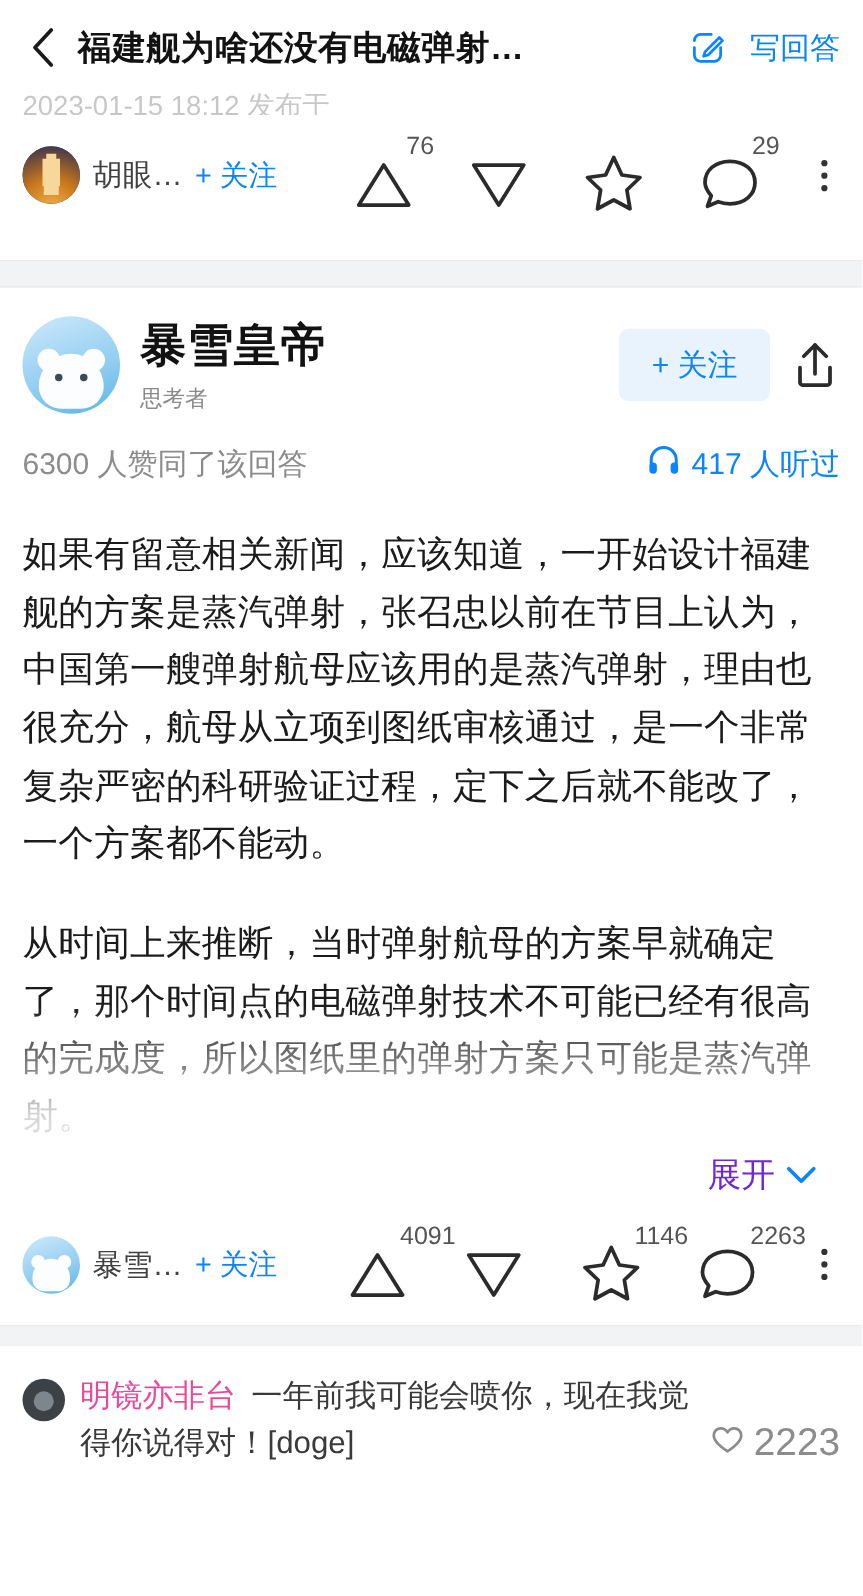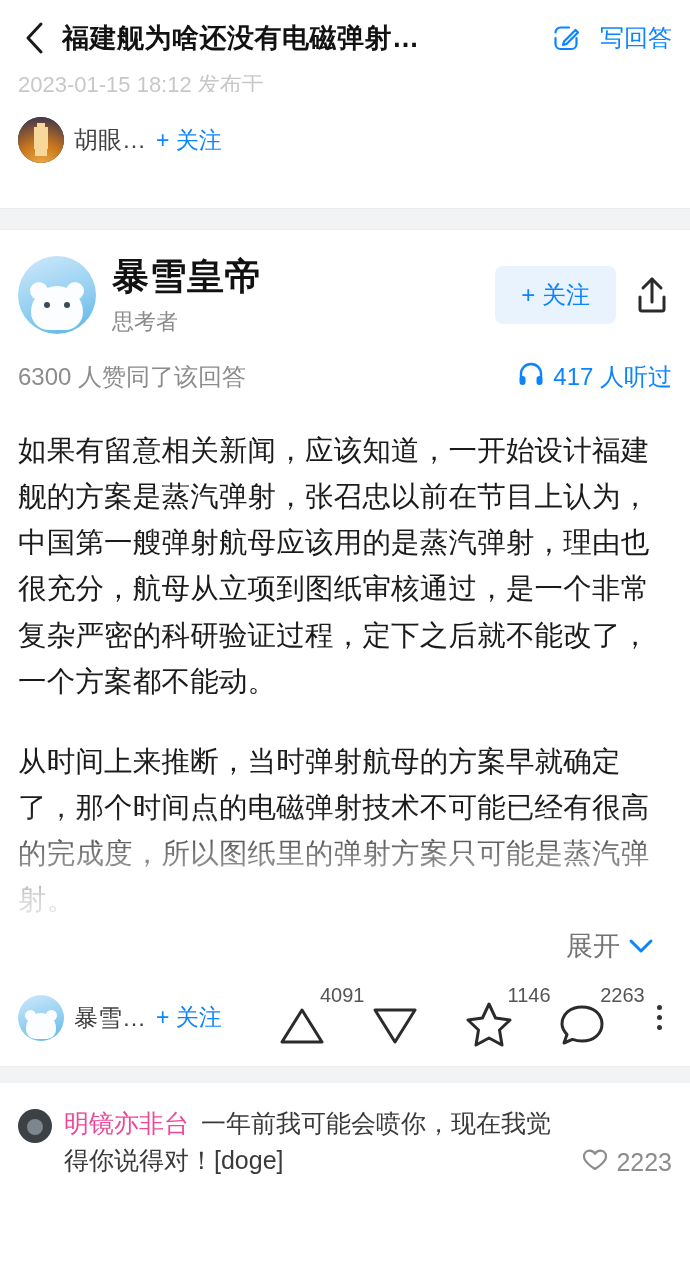--- a/index.html
+++ b/index.html
@@ -214,21 +214,21 @@
     flex: 1 1 auto;
     min-width: 0;
   }
   .author-name {
     font-size: 37px;
     font-weight: 600;
     color: #121212;
     letter-spacing: 0.5px;
   }
   .author-bio {
-    font-size: 22px;
+    font-size: 18px;
     color: #8a8a8a;
     margin-top: 5px;
   }
   .follow-btn {
     flex: 0 0 auto;
     background: #e8f3fe;
     color: #0a84ff;
     font-size: 24px;
     border-radius: 8px;
     padding: 13px 26px;
@@ -284,21 +284,21 @@
     background: linear-gradient(to bottom, rgba(255,255,255,0) 0%, rgba(255,255,255,0.82) 55%, #ffffff 100%);
     pointer-events: none;
   }
   .expand {
     position: absolute;
     right: 18px;
     bottom: 6px;
     display: flex;
     align-items: center;
     gap: 8px;
-    color: #737373;
+    color: #6d28d9;
     font-size: 27px;
     font-weight: 500;
   }
 
   
   .main-action-bar {
     padding: 0 18px;
     box-sizing: border-box;
   }
   .main-action-bar .ab-author { width: 250px; }
@@ -347,21 +347,21 @@
   .c-name {
     color: #ec4899;
     margin-right: 12px;
   }
   .c-like {
     flex: 0 0 auto;
     display: flex;
     align-items: center;
     gap: 8px;
     color: #8c8c8c;
-    font-size: 25px;
+    font-size: 31px;
     margin-left: 14px;
     align-self: flex-end;
     padding-bottom: 2px;
   }
 </style>
 </head>
 <body>
 
 <div class="app">
 
@@ -388,20 +388,49 @@
     <div class="clipped-time">2023-01-15 18:12 发布于</div>
 
     <div class="action-bar">
       <div class="ab-author">
         <div class="mini-avatar">
             <div class="pagoda"></div>
           </div>
         <div class="ab-name">胡眼…</div>
         <div class="ab-follow">+ 关注</div>
       </div>
+      <div class="ab-actions">
+        <div class="act">
+          <svg width="48" height="44" viewBox="0 0 48 44" fill="none">
+            <path d="M24 6 L44 38 L4 38 Z" stroke="#2b2b2b" stroke-width="3" stroke-linejoin="round"></path>
+          </svg>
+          <span class="cnt">76</span>
+        </div>
+        <div class="act">
+          <svg width="48" height="44" viewBox="0 0 48 44" fill="none">
+            <path d="M24 38 L44 6 L4 6 Z" stroke="#2b2b2b" stroke-width="3" stroke-linejoin="round"></path>
+          </svg>
+        </div>
+        <div class="act">
+          <svg width="50" height="48" viewBox="0 0 50 48" fill="none">
+            <path d="M25 4 L31.5 18 L46 20 L35.5 30 L38 45 L25 38 L12 45 L14.5 30 L4 20 L18.5 18 Z" stroke="#2b2b2b" stroke-width="3" stroke-linejoin="round"></path>
+          </svg>
+        </div>
+        <div class="act">
+          <svg width="48" height="46" viewBox="0 0 48 46" fill="none">
+            <path d="M24 5 C36 5 44 12.5 44 22 C44 31.5 36 39 24 39 C20.5 39 17.3 38.4 14.5 37.4 L6 41 L9 32.6 C6.5 29.7 4 26.2 4 22 C4 12.5 12 5 24 5 Z" stroke="#2b2b2b" stroke-width="3" stroke-linejoin="round"></path>
+          </svg>
+          <span class="cnt">29</span>
+        </div>
+        <div class="dots">
+            <i></i>
+            <i></i>
+            <i></i>
+          </div>
+      </div>
     </div>
   </div>
 
   <div class="divider-gap"></div>
 
   <div class="answer">
     <div class="author-row">
       <div class="avatar">
         <div class="ear-l"></div>
           <div class="ear-r"></div>

